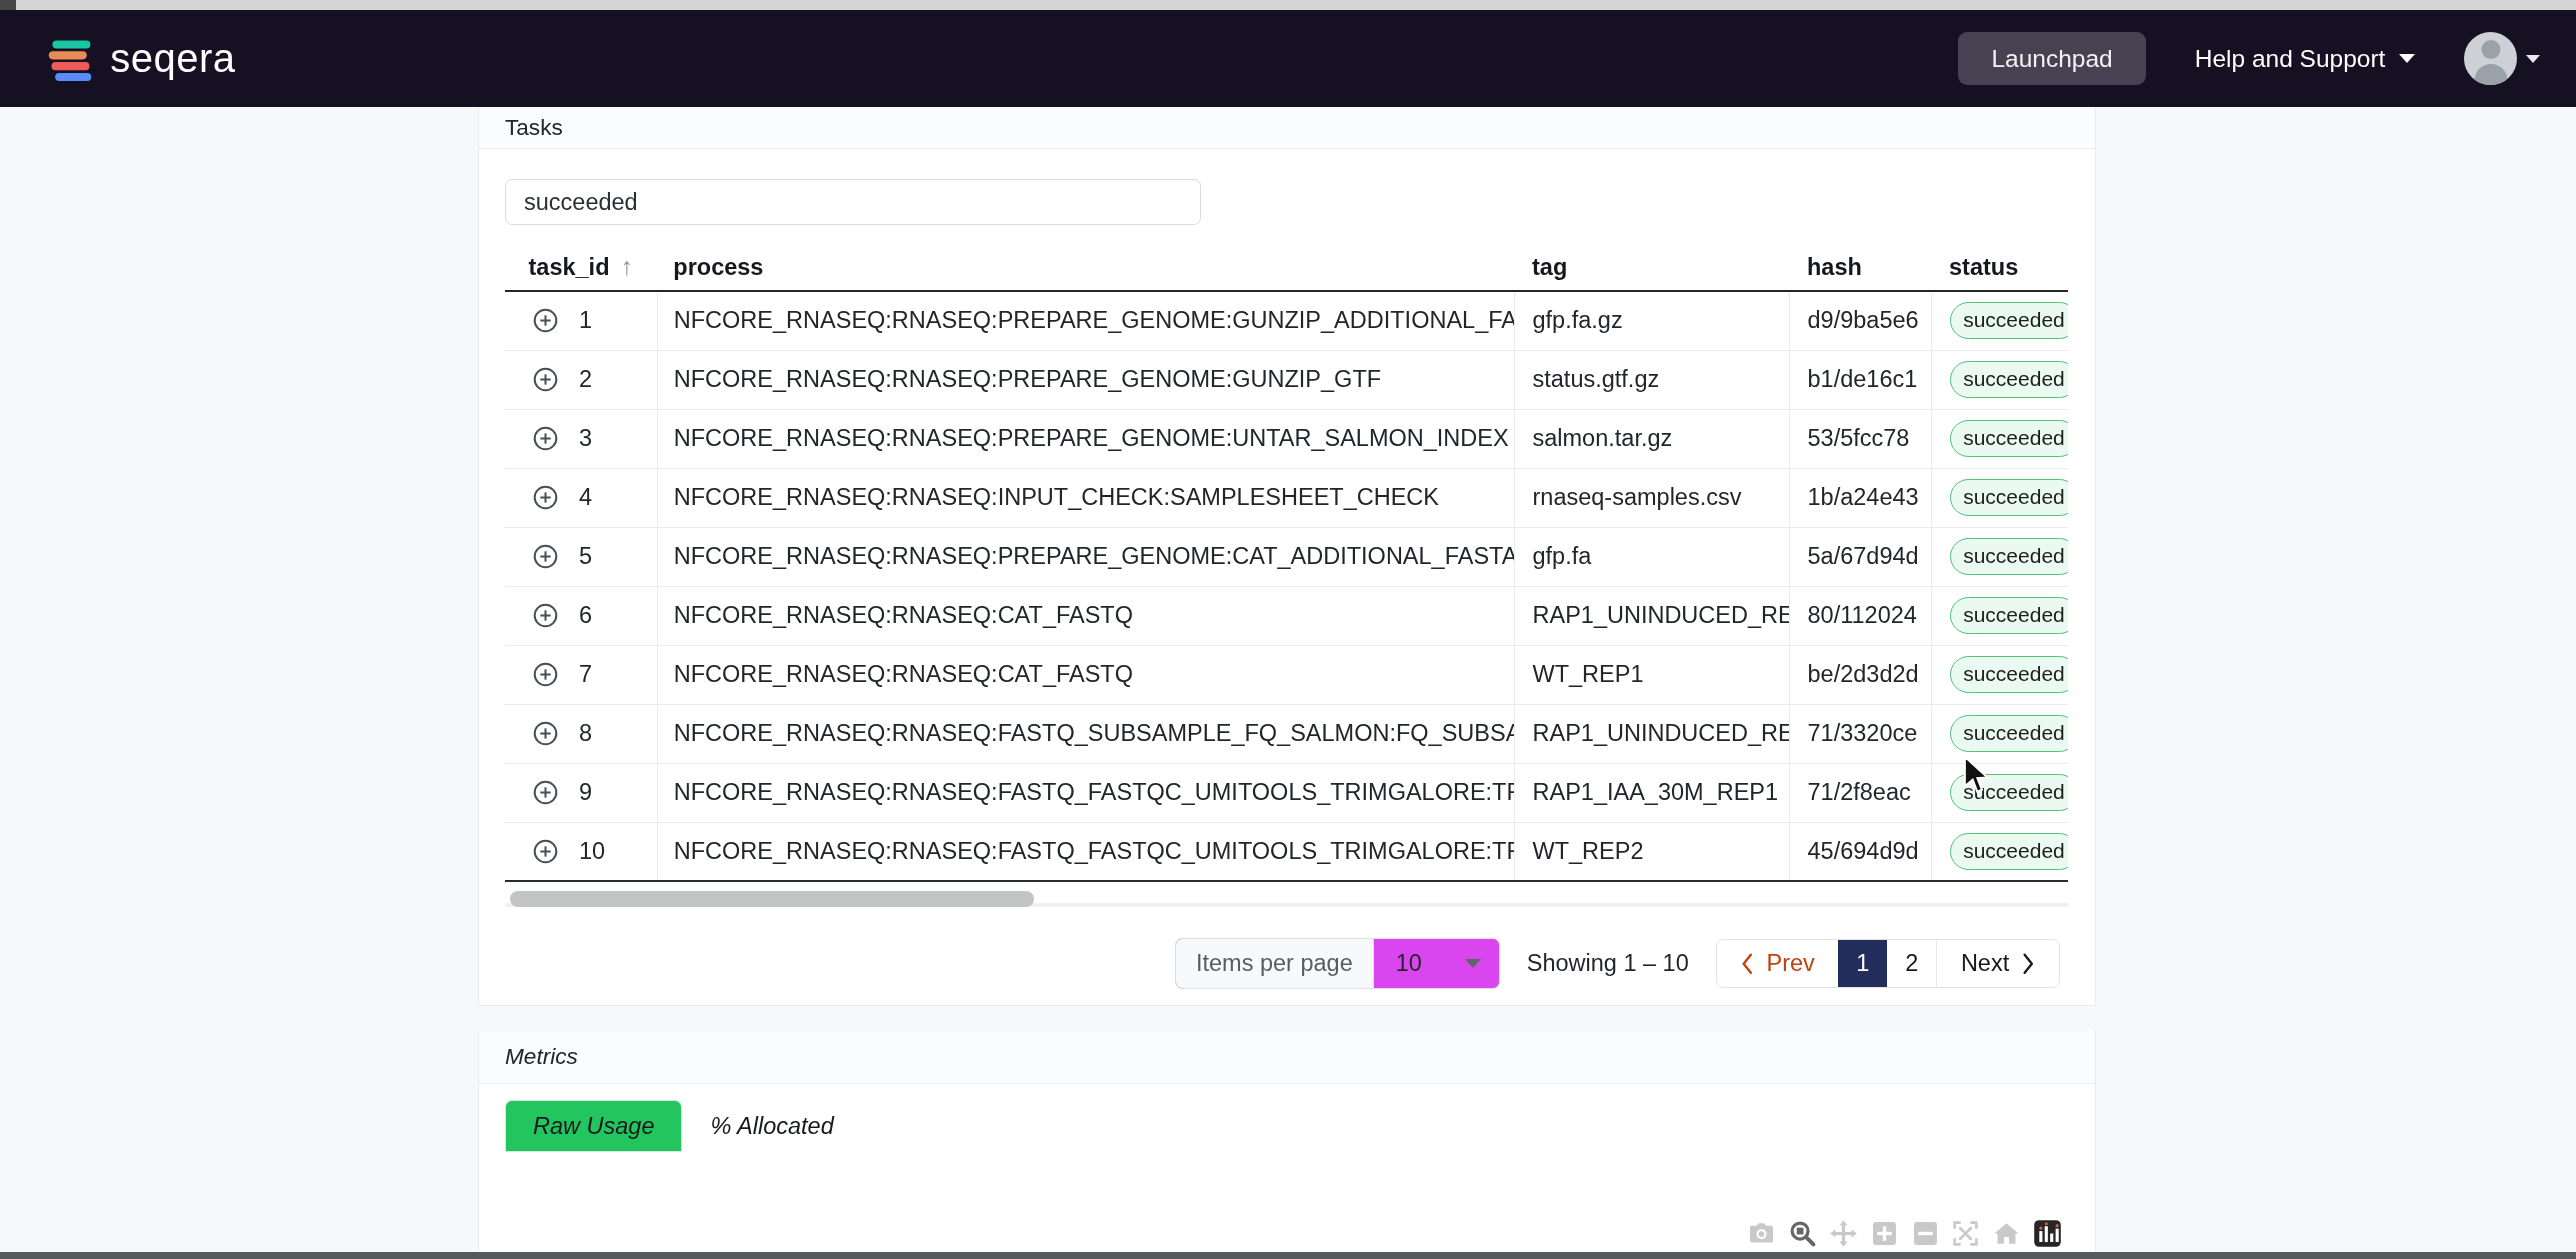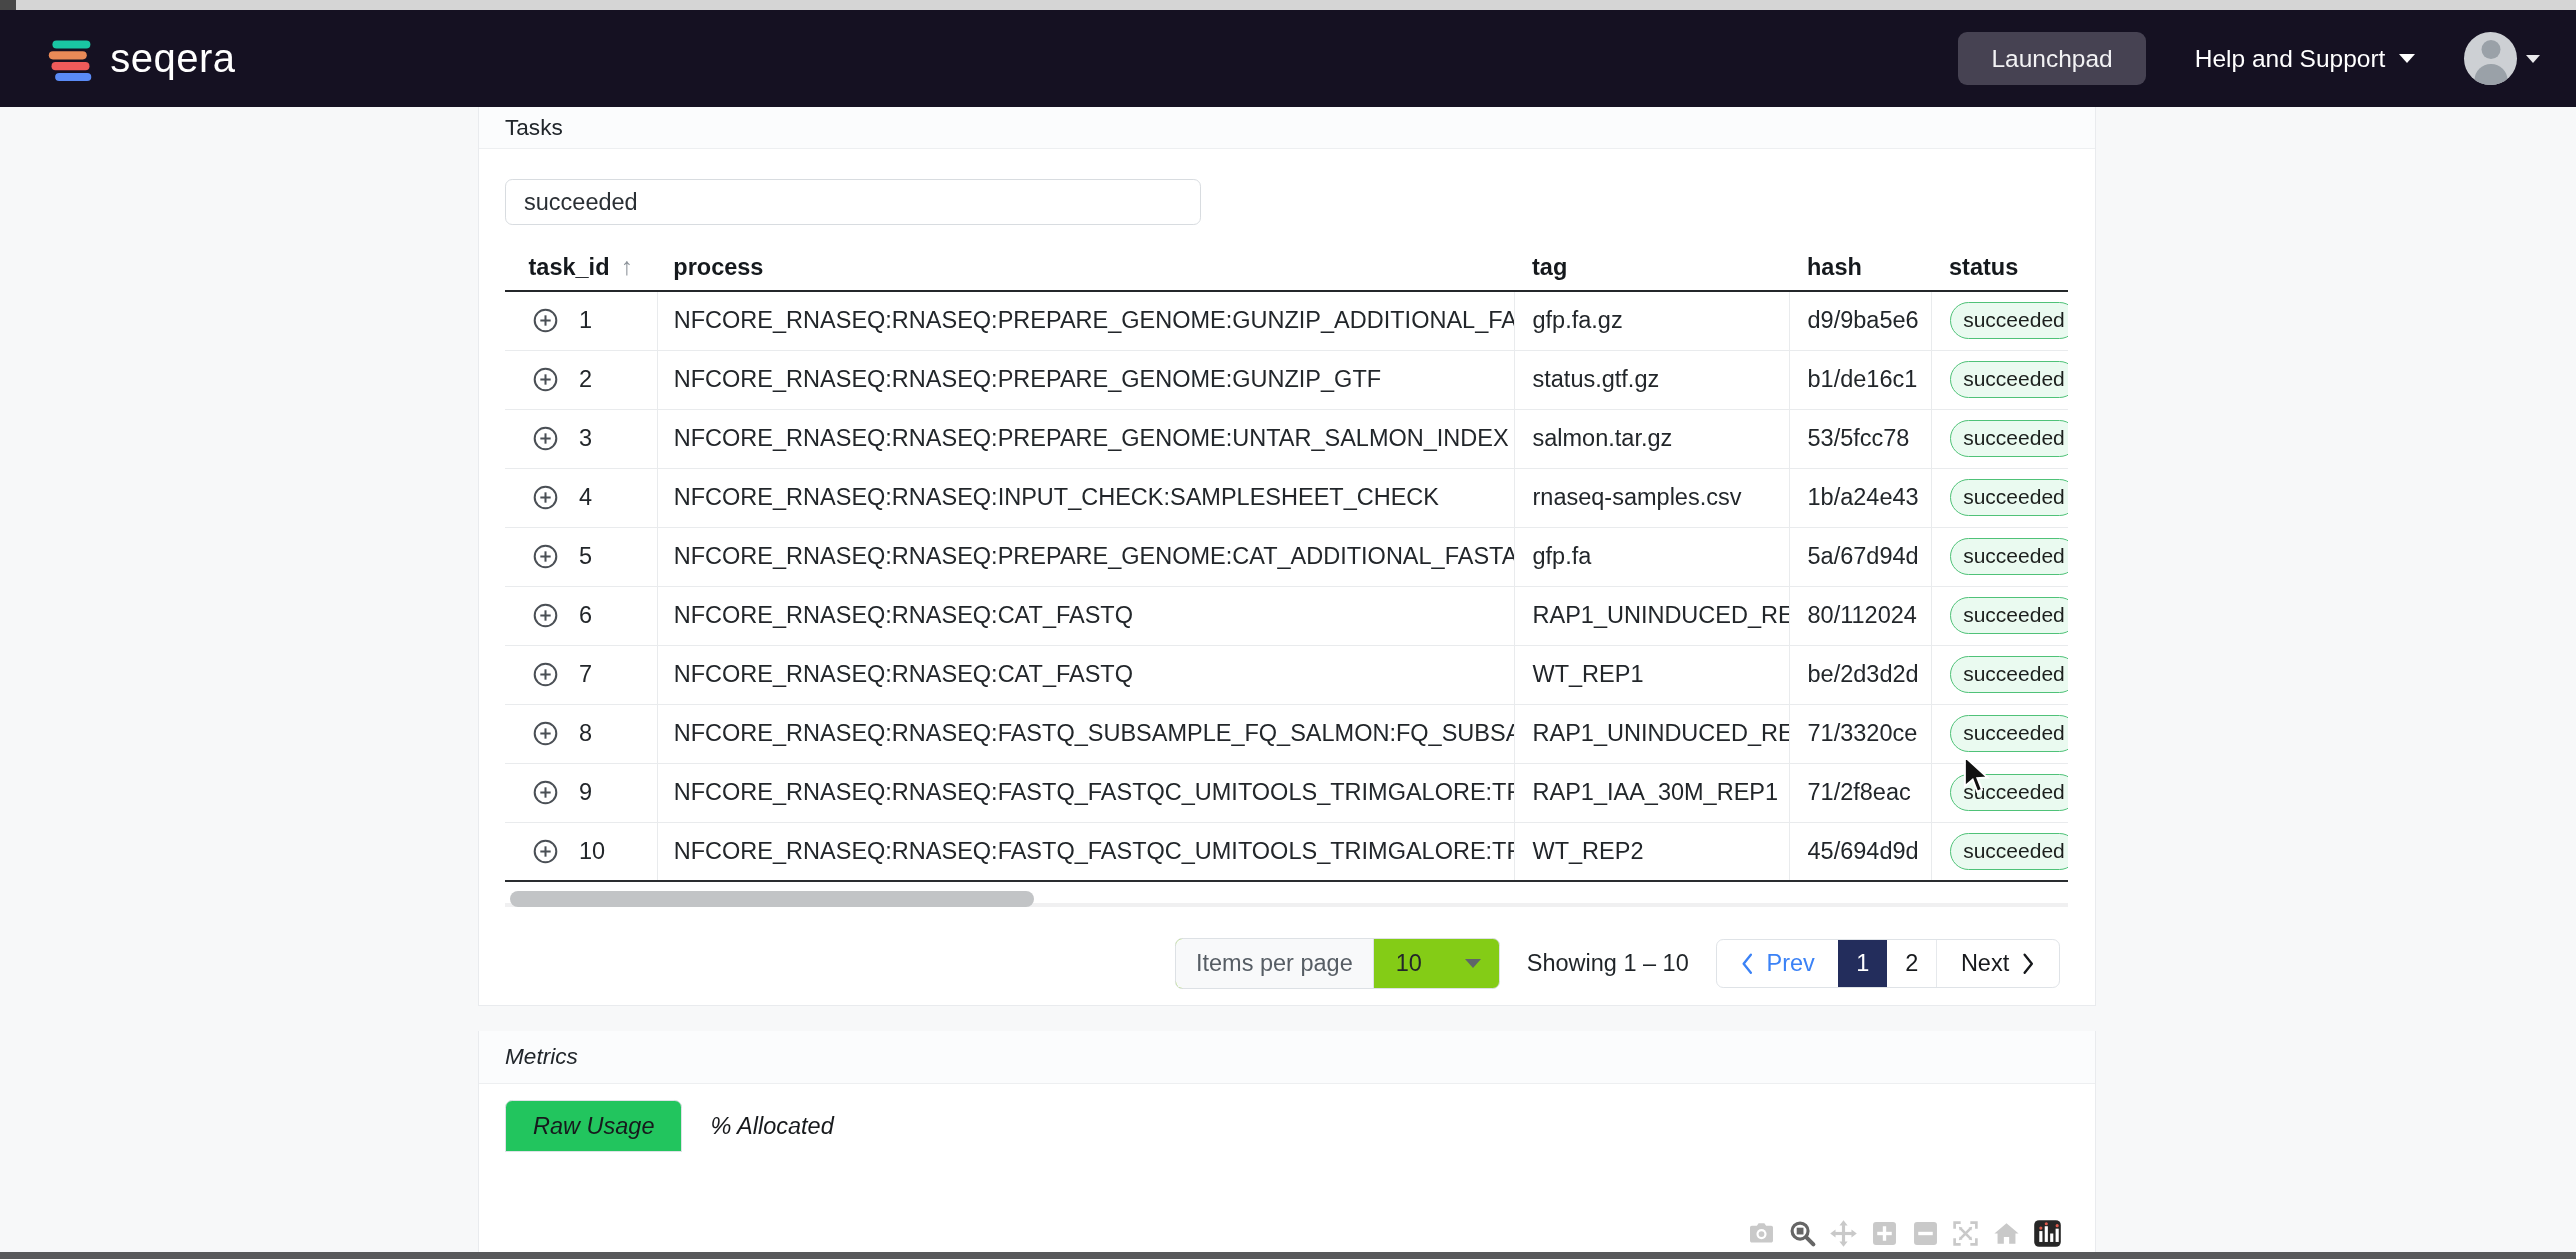--- a/index.html
+++ b/index.html
@@ -50,27 +50,27 @@
   .expand-icon { width:27px; height:27px; flex:none; display:flex; }
   .badge { display:inline-block; margin-left:18px; padding:0 12.7px; height:37px; line-height:34px; background:#eafaf0; border:1.8px solid #4fc278; border-radius:20px; font-size:21px; color:#1c1f1d; }
 
   
   .hscroll { position:relative; margin-top:9px; height:16.3px; width:1563px; }
   .hscroll .track { position:absolute; left:0; right:0; bottom:0; height:4.5px; background:#f0f0f1; }
   .hscroll .thumb { position:absolute; left:5.4px; top:0; width:524px; height:16.3px; border-radius:8.2px; background:#c2c4c6; cursor:pointer; }
 
   
   .pager-row { display:flex; align-items:center; margin-top:31px; justify-content:flex-end; padding-right:9px; gap:27px; }
-  .ipp { display:flex; height:51px; border:0.9px solid #dde1e5; border-radius:7.2px; overflow:hidden; align-items:stretch; background:#84cc16; }
+  .ipp { display:flex; height:51px; border:0.9px solid #dde1e5; border-radius:7.2px; overflow:hidden; align-items:stretch; background:#d946ef; }
   .ipp-label { background:#f8f9fa; color:#565d64; font-size:23.5px; display:flex; align-items:center; padding:0 20px; border-right:0.9px solid #dde1e5; }
   .ipp-select { width:125px; display:flex; align-items:center; justify-content:space-between; padding:0 18px 0 22px; font-size:23.5px; color:#23272b; cursor:pointer; }
   .ipp-select .caret { border-left-width:8.2px; border-right-width:8.2px; border-top:9px solid #5f6569; }
   .showing { font-size:23.5px; color:#1f2428; }
   .pages { display:flex; align-items:center; height:49px; border:0.9px solid #dfe3e7; border-radius:7.2px; overflow:hidden; background:#fff; }
-  .prev-btn { display:flex; align-items:center; gap:11.8px; padding:0 23.5px; color:#3b82f6; font-size:23.5px; height:100%; cursor:default; }
+  .prev-btn { display:flex; align-items:center; gap:11.8px; padding:0 23.5px; color:#c2410c; font-size:23.5px; height:100%; cursor:default; }
   .next-btn { display:flex; align-items:center; gap:11.8px; padding:0 23.5px; color:#17191c; font-size:23.5px; height:100%; border-left:0.9px solid #e6e9ec; cursor:pointer; }
   .page-num { width:49px; height:49px; display:flex; align-items:center; justify-content:center; font-size:23.5px; color:#17191c; cursor:pointer; }
   .page-num.active { background:#232d5c; color:#ffffff; }
   .chev { stroke:currentColor; stroke-width:2.6; fill:none; stroke-linecap:round; stroke-linejoin:round; }
 
   
   .cpu-title { margin:27px 0 0 0; font-size:36px; font-weight:700; color:#15181b; }
   .tabs { display:flex; margin-top:16.3px; align-items:stretch; }
   .tab { font-size:23.5px; color:#17191c; padding:0 27px; height:52px; display:flex; align-items:center; cursor:pointer; border:0.9px solid transparent; }
   .tab.active { border:0.9px solid #dee2e6; border-radius:7.2px 7.2px 0 0; background:#22c55e; }

